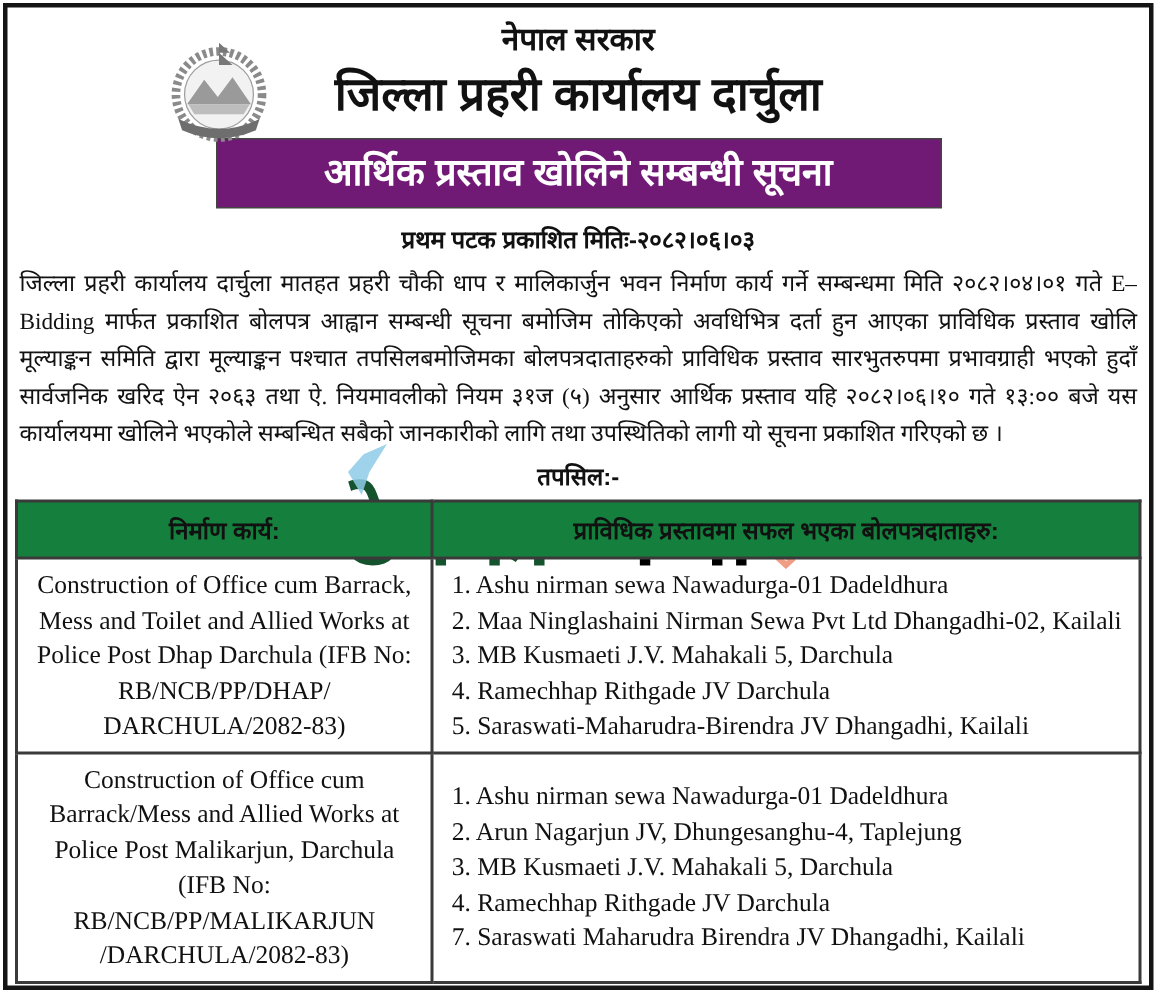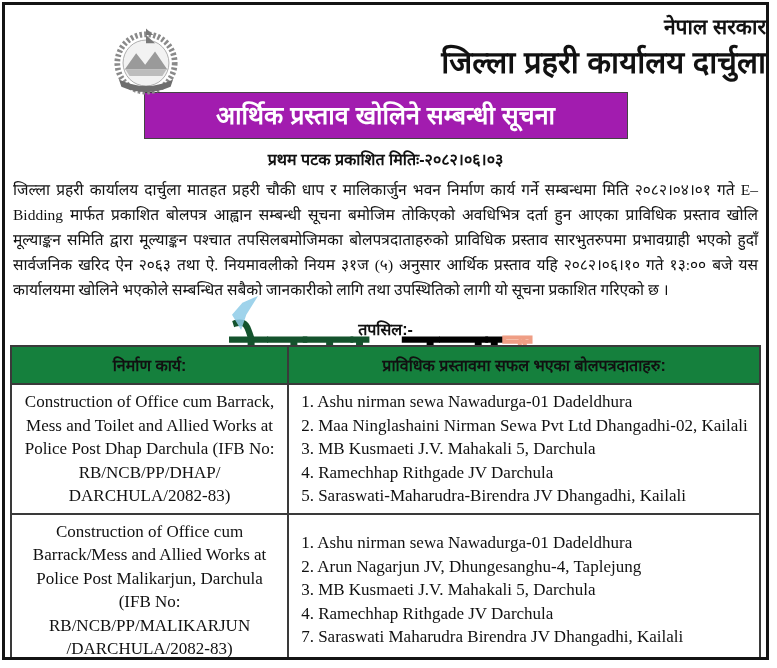--- a/index.html
+++ b/index.html
@@ -6,40 +6,40 @@
   body{width:777px;height:668px;font-family:"Liberation Serif","DejaVu Serif",serif;color:#111;}
   .page{
     position:relative;
     width:767px;height:658px;
     margin:2px;box-sizing:border-box;
     border:3px solid #141414;
     background:#fff;
     overflow:hidden;
   }
   
-  .hdr{position:relative;text-align:right;padding-top:8px;}
+  .hdr{position:relative;text-align:center;padding-top:8px;}
   .emblem{position:absolute;left:100px;top:16px;width:82px;height:84px;}
   .gov-line{font-weight:bold;font-size:21px;line-height:28px;font-family:"Liberation Sans","DejaVu Sans",sans-serif;}
   .office-line{font-weight:bold;font-size:31px;line-height:40px;margin-top:2px;font-family:"Liberation Sans","DejaVu Sans",sans-serif;}
   
   .banner{
     width:482px;margin:10px auto 0;
-    background:#a21caf;color:#fff;
+    background:#701a75;color:#fff;
     text-align:center;font-weight:bold;font-size:25px;line-height:45px;height:45px;
     font-family:"Liberation Sans","DejaVu Sans",sans-serif;
     box-shadow:0 0 0 1px #444;
   }
   .date-line{text-align:center;font-weight:bold;font-size:16px;margin-top:10px;
     font-family:"Liberation Sans","DejaVu Sans",sans-serif;}
   
   .para{
     margin:7px 8px 0;
     font-size:15.5px;line-height:25px;text-align:justify;
   }
-  .tapasil{position:relative;z-index:2;text-align:center;font-weight:bold;font-size:16px;margin:16px 0 5px;
+  .tapasil{position:relative;z-index:2;text-align:center;font-weight:bold;font-size:16px;margin:4px 0 5px;
     font-family:"Liberation Sans","DejaVu Sans",sans-serif;}
   
   .wm{
     position:absolute;left:225px;top:305px;z-index:1;
     font-family:"Liberation Sans","DejaVu Sans",sans-serif;
     font-weight:bold;font-size:62px;letter-spacing:2px;
     pointer-events:none;white-space:nowrap;
   }
   .wm-mark{
     position:absolute;left:2px;top:-14px;width:26px;height:34px;

